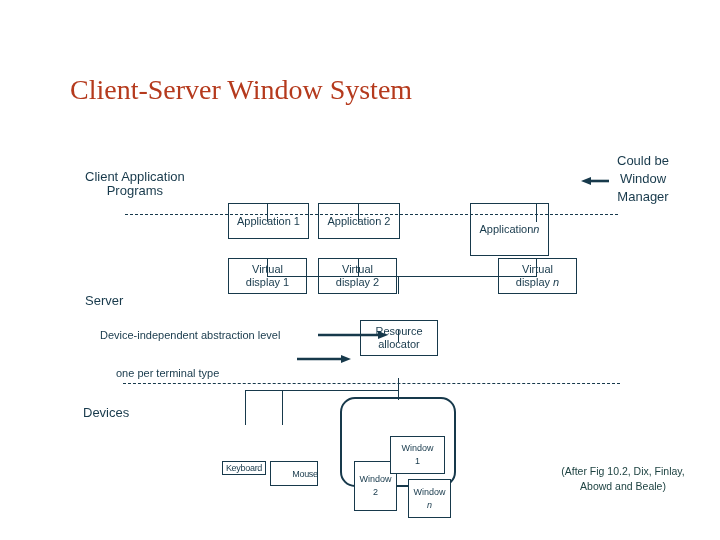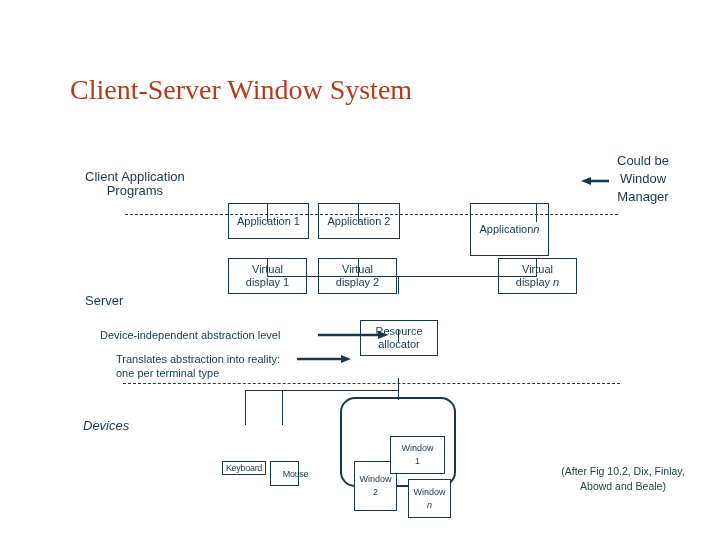--- a/index.html
+++ b/index.html
@@ -47,21 +47,21 @@
 </head>
 <body>
 
 <div class="stage">
 
   <div class="title">Client-Server Window System</div>
 
   <div class="lbl lbl13" style="left:85px;top:170px;">Client Application
 Programs</div>
   <div class="lbl lbl13" style="left:85px;top:294px;">Server</div>
-  <div class="lbl lbl13" style="left:83px;top:419px;font-style:italic;">Devices</div>
+  <div class="lbl lbl13" style="left:83px;top:406px;">Devices</div>
 
   <div class="lbl lbl13" style="left:617px;top:152px;line-height:18px;">Could be
 Window
 Manager</div>
 
   <div class="box" style="left:228px;top:167px;width:81px;height:36px;"><span>Application 1</span></div>
   <div class="box" style="left:318px;top:167px;width:82px;height:36px;"><span>Application 2</span></div>
   <div class="box" style="left:470px;top:167px;width:79px;height:53px;"><span>Application </span><i>n</i></div>
 
   <svg class="arrow" style="left:581px;top:175px;" width="28" height="12">
@@ -93,36 +93,35 @@
 
   <div class="box" style="left:360px;top:284px;width:78px;height:36px;"><span>Resource
 allocator</span></div>
   <div class="line" style="left:398px;top:330px;width:1px;height:12px;"></div>
 
   <div class="lbl lbl11" style="left:100px;top:329px;">Device-independent abstraction level</div>
   <svg class="arrow" style="left:318px;top:329px;" width="70" height="12">
     <line x1="0" y1="6" x2="61" y2="6"></line>
     <polygon points="70,6 60,2 60,10"></polygon>
   </svg>
-  <div class="lbl lbl11" style="left:116px;top:353px;">Translates abstraction into reality:</div>
   <div class="lbl lbl11" style="left:116px;top:367px;">one per terminal type</div>
   <svg class="arrow" style="left:297px;top:353px;" width="54" height="12">
     <line x1="0" y1="6" x2="45" y2="6"></line>
     <polygon points="54,6 44,2 44,10"></polygon>
   </svg>
 
   <div class="dashed" style="left:123px;top:383px;width:497px;"></div>
 
   <div class="line" style="left:398px;top:378px;width:1px;height:22px;"></div>
   <div class="line" style="left:245px;top:390px;width:154px;height:1px;"></div>
   <div class="line" style="left:245px;top:391px;width:1px;height:34px;"></div>
   <div class="line" style="left:282px;top:391px;width:1px;height:34px;"></div>
 
   <div class="box smallbox" style="left:222px;top:425px;width:44px;height:14px;"><span>Keyboard</span></div>
-  <div class="box smallbox" style="left:270px;top:425px;width:29px;height:25px;padding-left:22px;"><span>Mouse</span></div>
+  <div class="box smallbox" style="left:270px;top:425px;width:48px;height:25px;padding-left:22px;"><span>Mouse</span></div>
 
   <div class="screen"></div>
   <div class="box winbox" style="left:354px;top:425px;width:43px;height:50px;z-index:2;">
     <div><div>Window</div><div>2</div></div>
   </div>
   <div class="box winbox" style="left:408px;top:443px;width:43px;height:39px;z-index:2;">
     <div><div>Window</div><div><i>n</i></div></div>
   </div>
   <div class="box winbox" style="left:390px;top:400px;width:55px;height:38px;z-index:3;">
     <div><div>Window</div><div>1</div></div>

